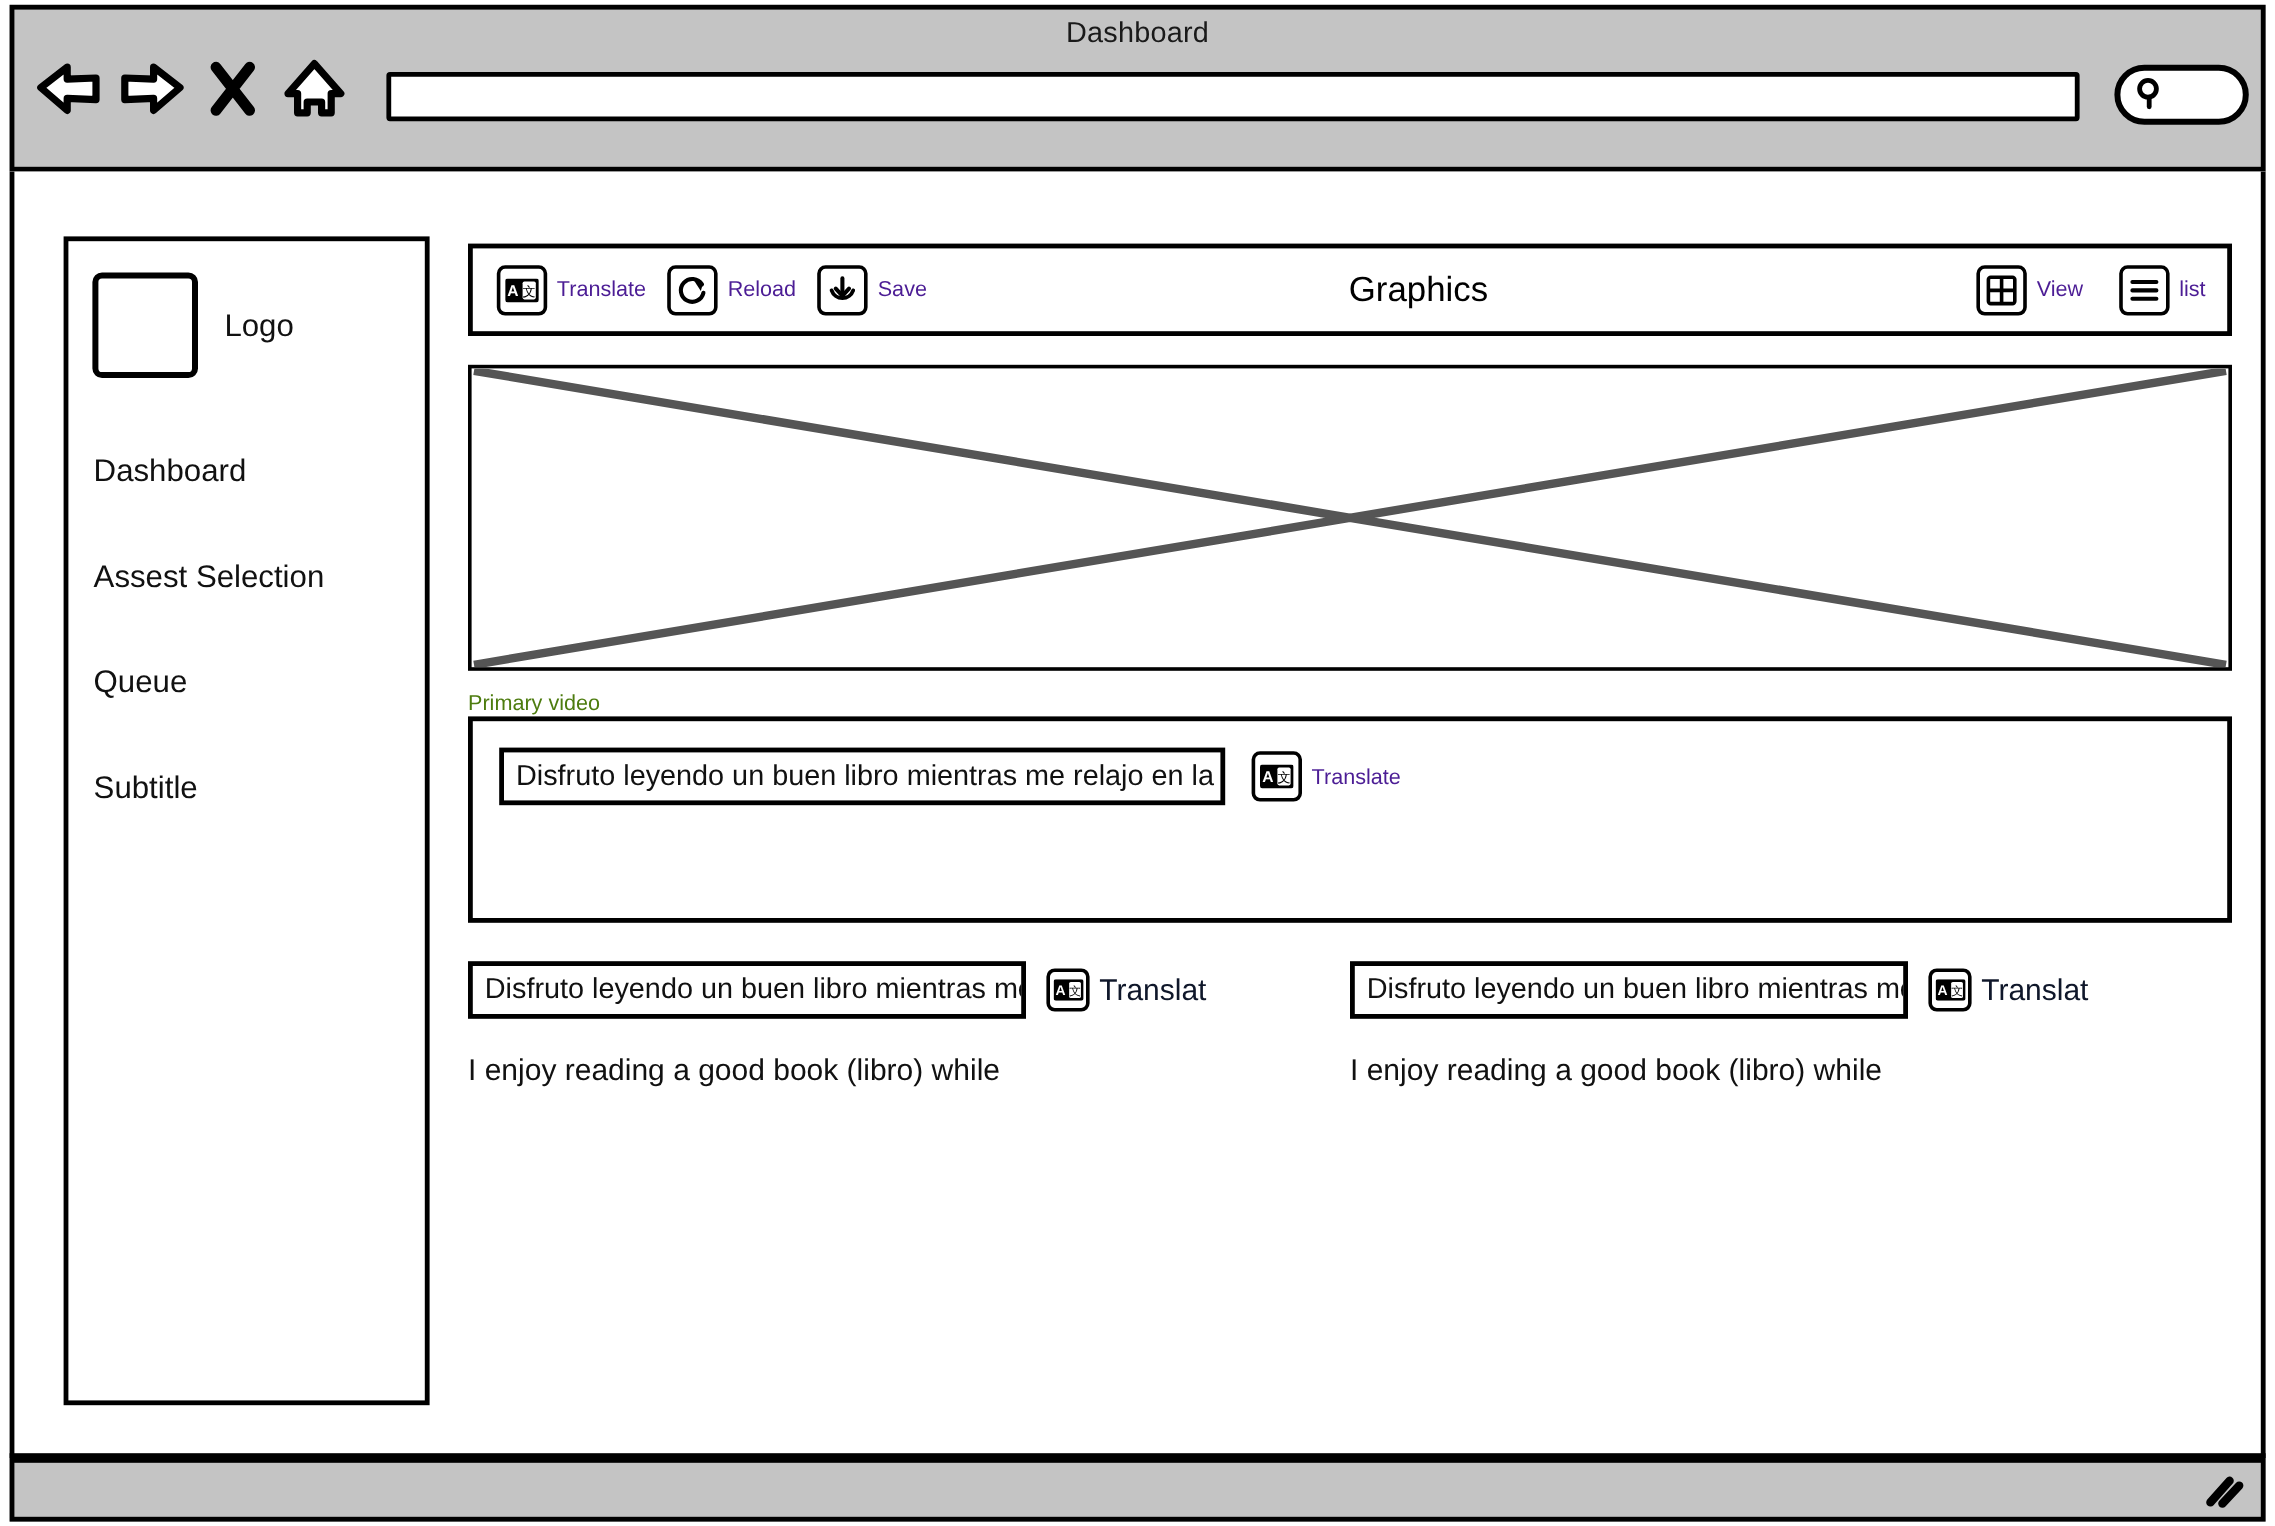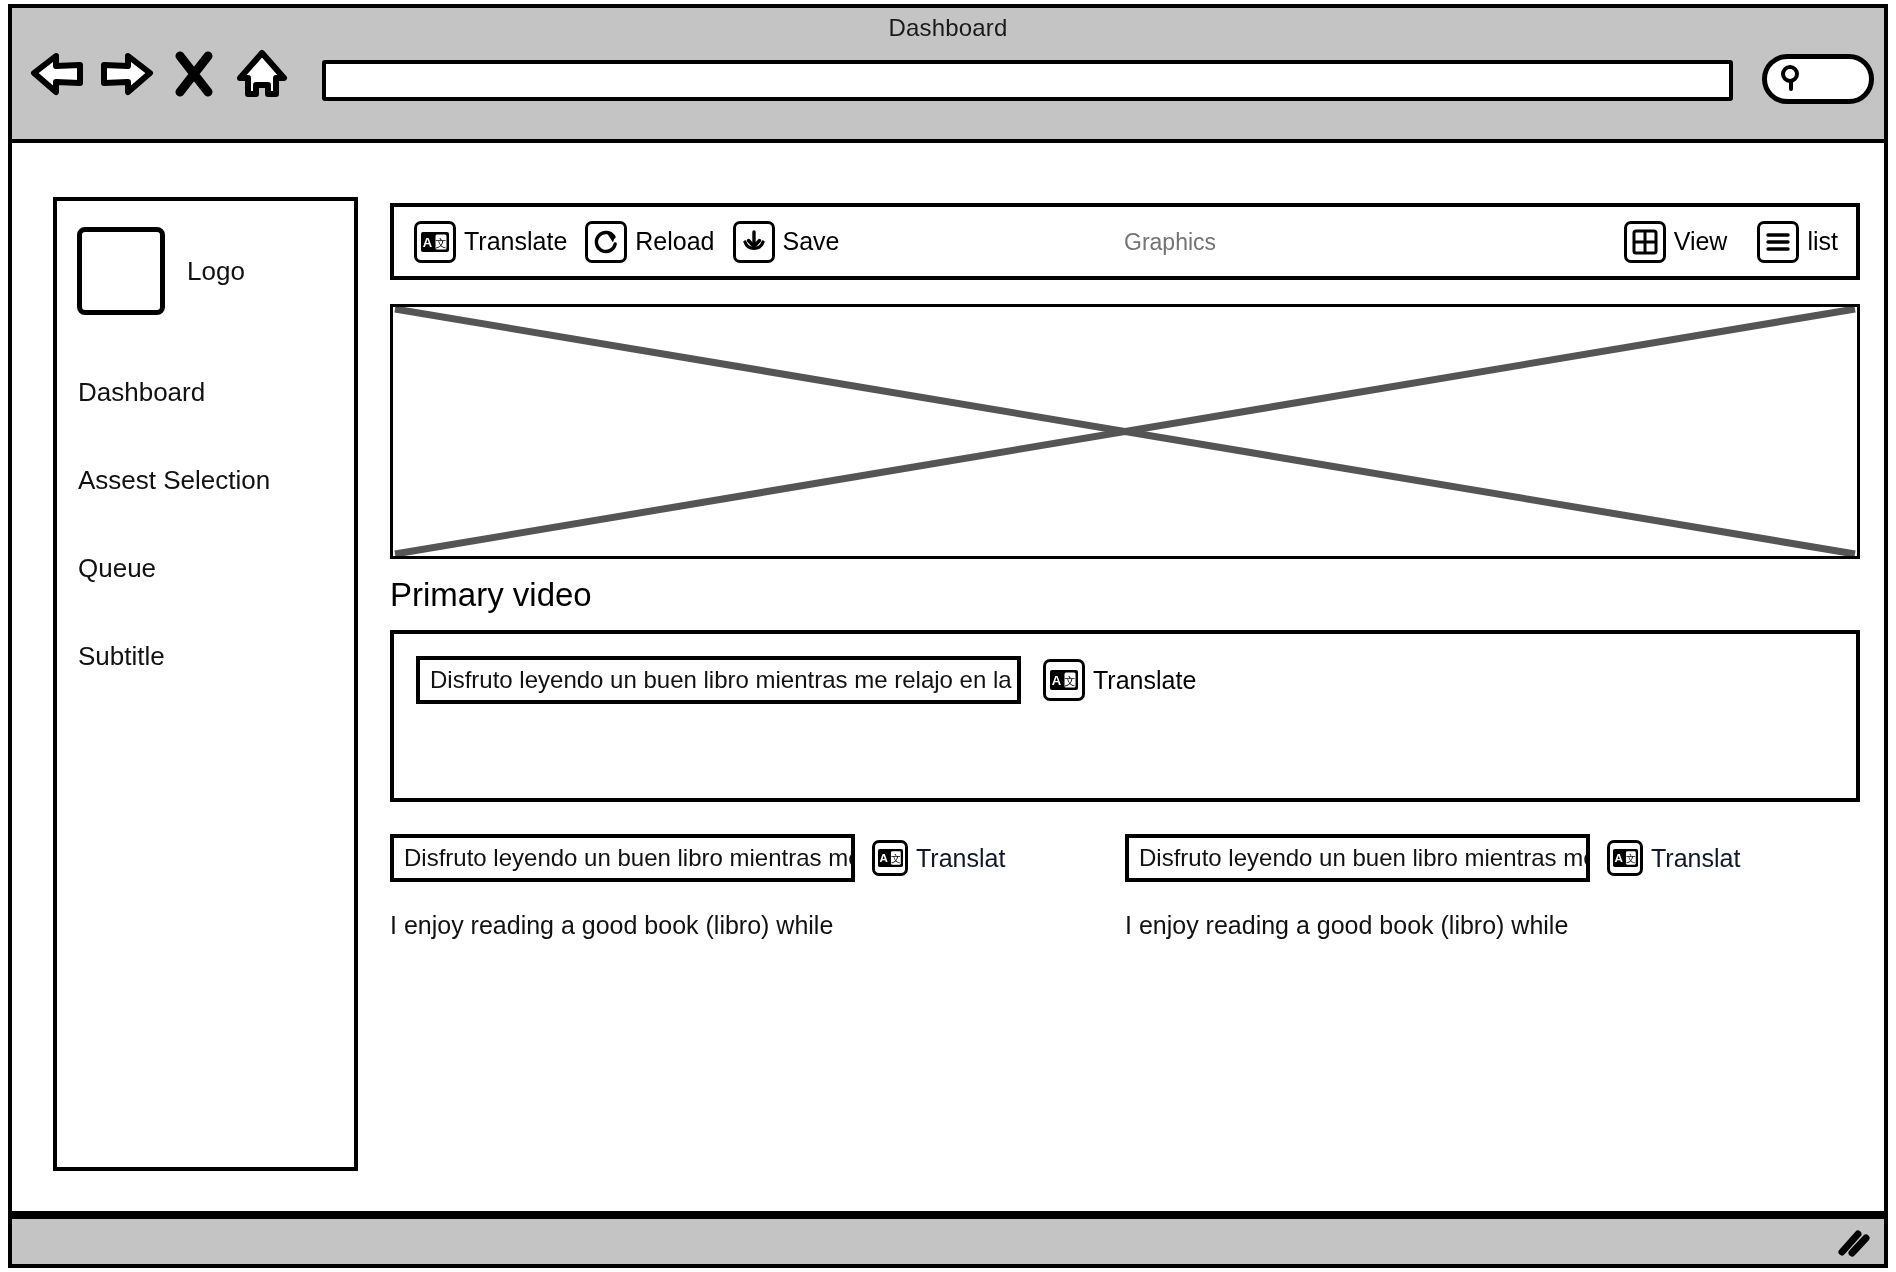--- a/index.html
+++ b/index.html
@@ -160,42 +160,42 @@
   }
   .tool-group {
     display: flex;
     align-items: center;
     gap: 8px;
     margin-left: 18px;
     cursor: pointer;
   }
   .tool-group:first-child { margin-left: 20px; }
   .tool-label {
-    font-size: 25px;
-    color: #000000;
+    font-size: 18px;
+    color: #4c1d95;
     white-space: nowrap;
   }
   .icon-box {
     width: 42px;
     height: 42px;
     border: 3px solid #000;
     border-radius: 7px;
     background: #fff;
     display: flex;
     align-items: center;
     justify-content: center;
     flex: 0 0 auto;
   }
   .toolbar-center {
     position: absolute;
     left: 730px;
     top: 50%;
     transform: translateY(-50%);
-    font-size: 23px;
-    color: #737373;
+    font-size: 29px;
+    color: #000000;
   }
   .toolbar-right {
     position: absolute;
     right: 18px;
     top: 50%;
     transform: translateY(-50%);
     display: flex;
     gap: 28px;
   }
 
@@ -210,24 +210,23 @@
     position: relative;
     width: 1470px;
     height: 255px;
     margin-top: 24px;
     border: 3px solid #000;
     background: #ffffff;
     overflow: hidden;
   }
 
   .caption {
-    font-size: 33px;
-    color: #000000;
+    font-size: 18px;
+    color: #4d7c0f;
     margin-top: 17px;
-    margin-bottom: 16px;
   }
 
   
   .translate-panel {
     width: 1470px;
     height: 172px;
     border: 4px solid #000;
     background: #ffffff;
     padding: 22px 0 0 22px;
   }

